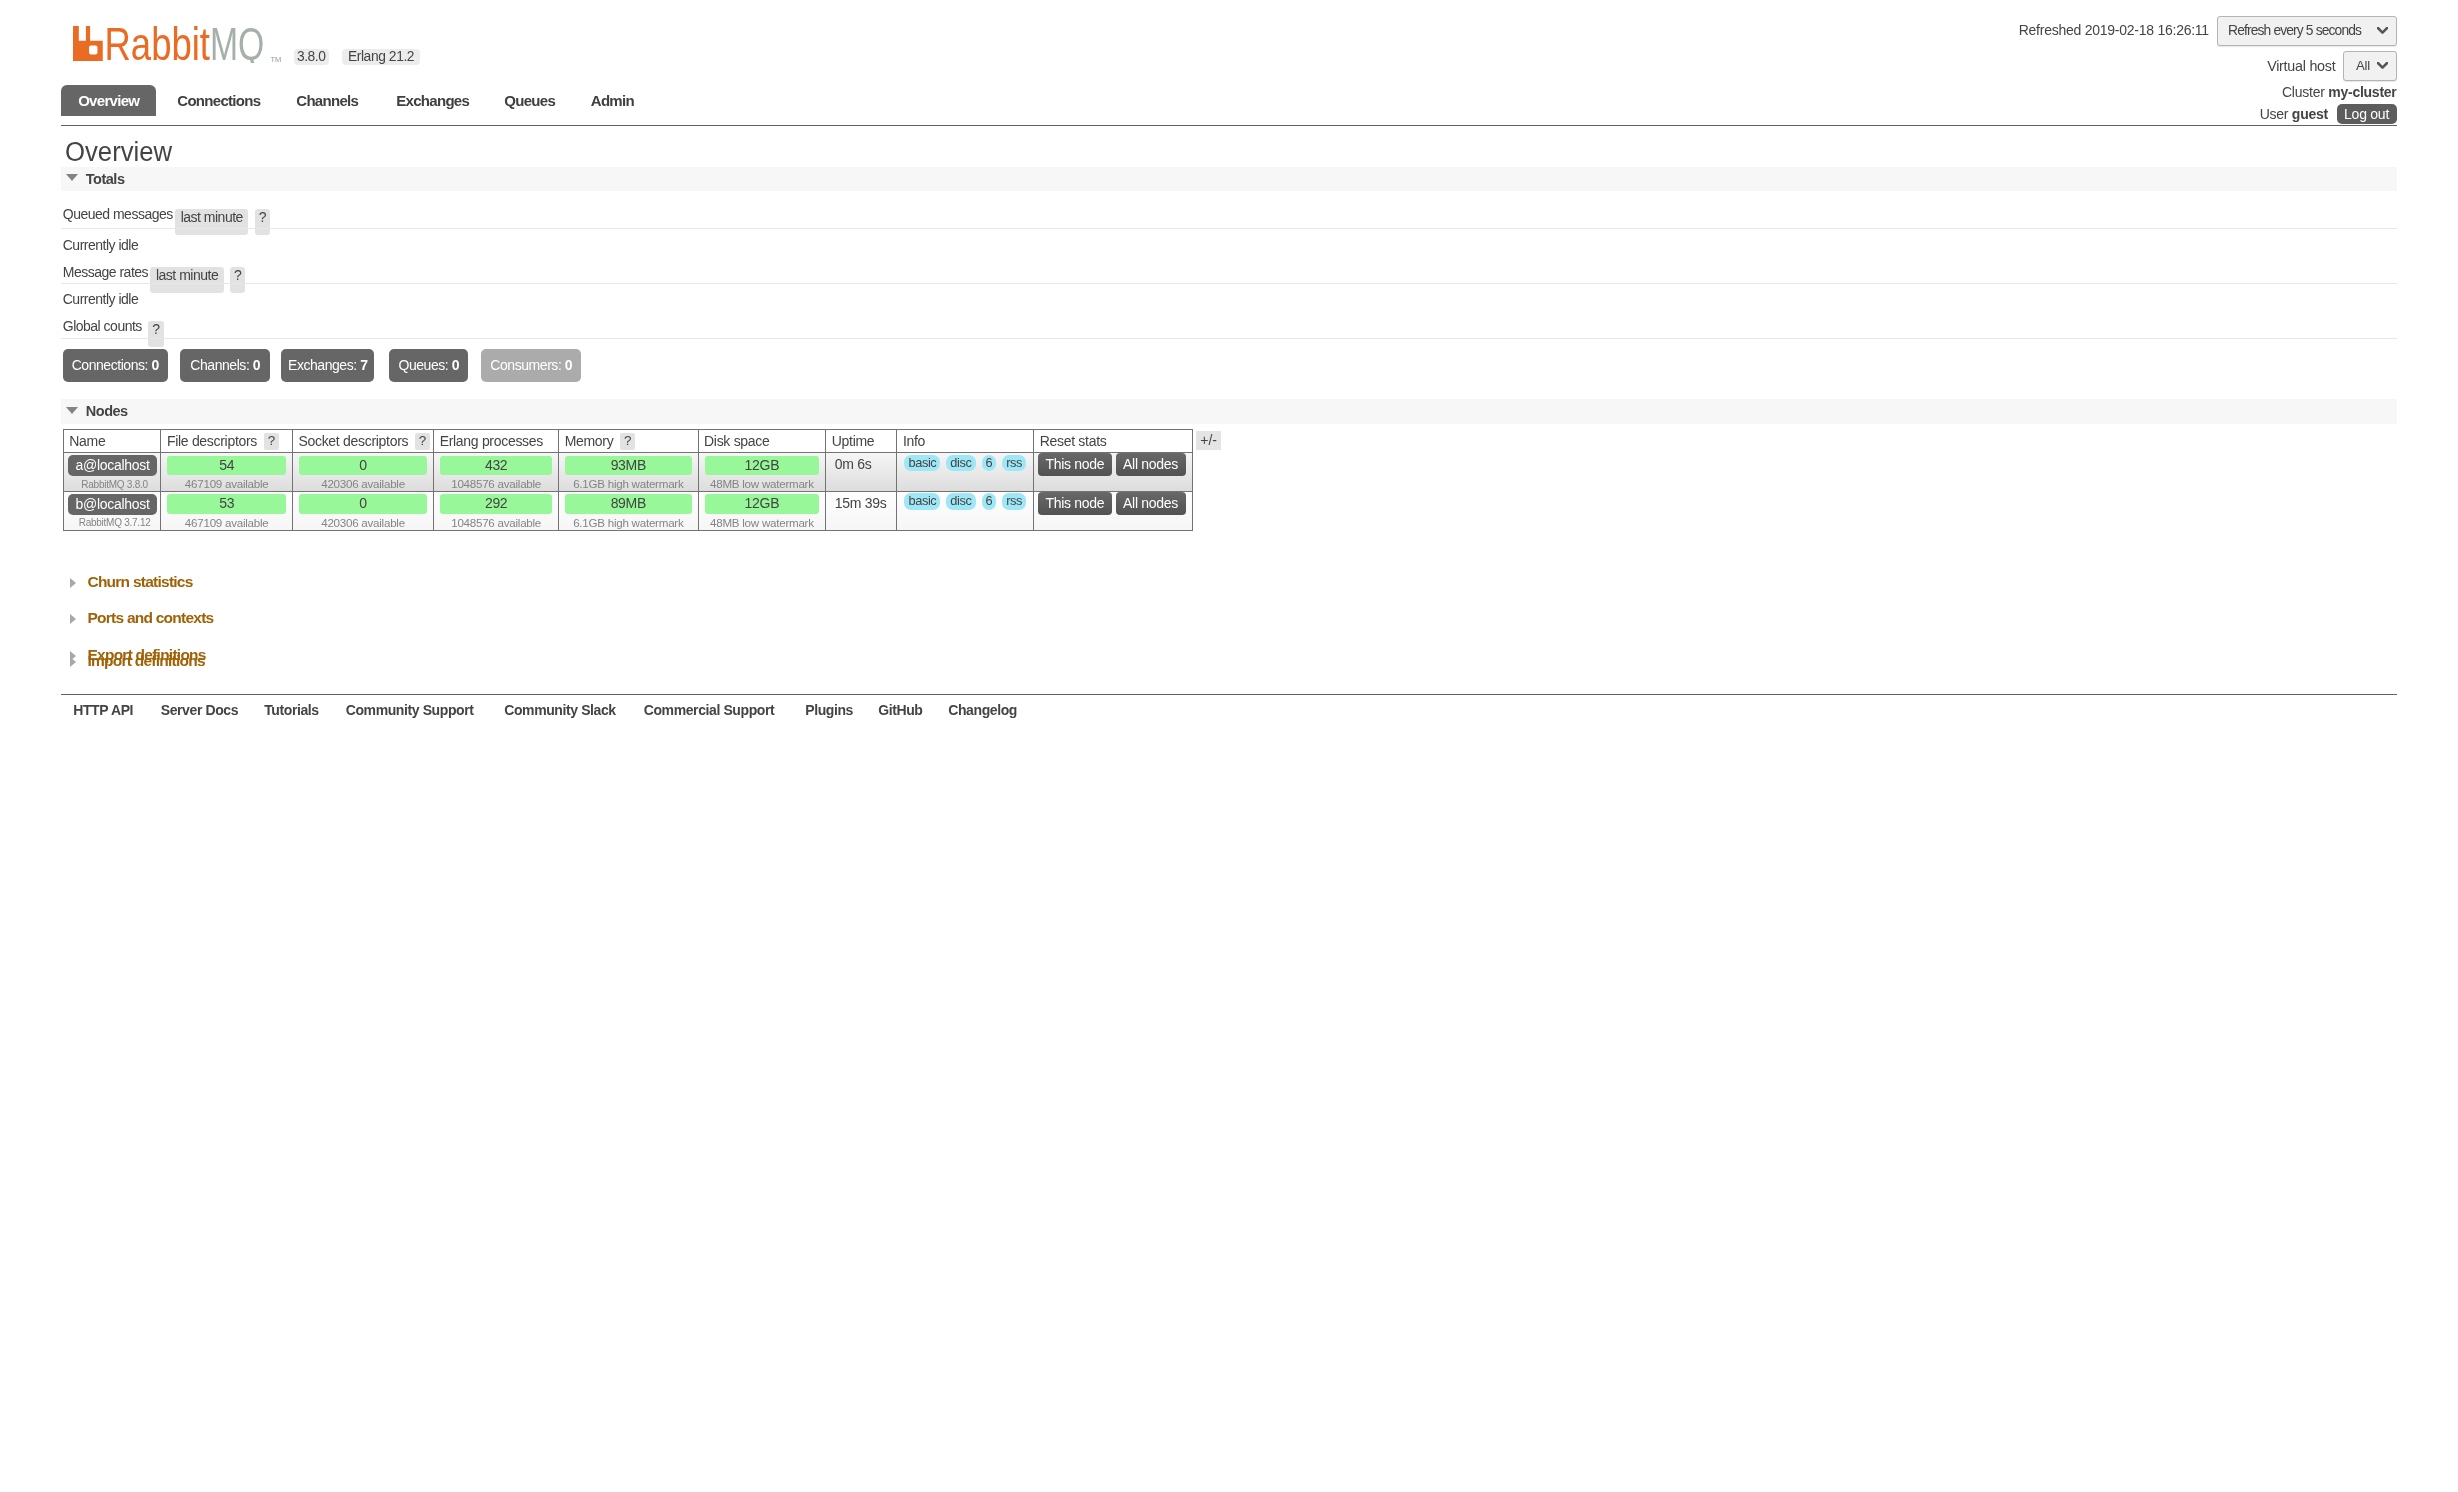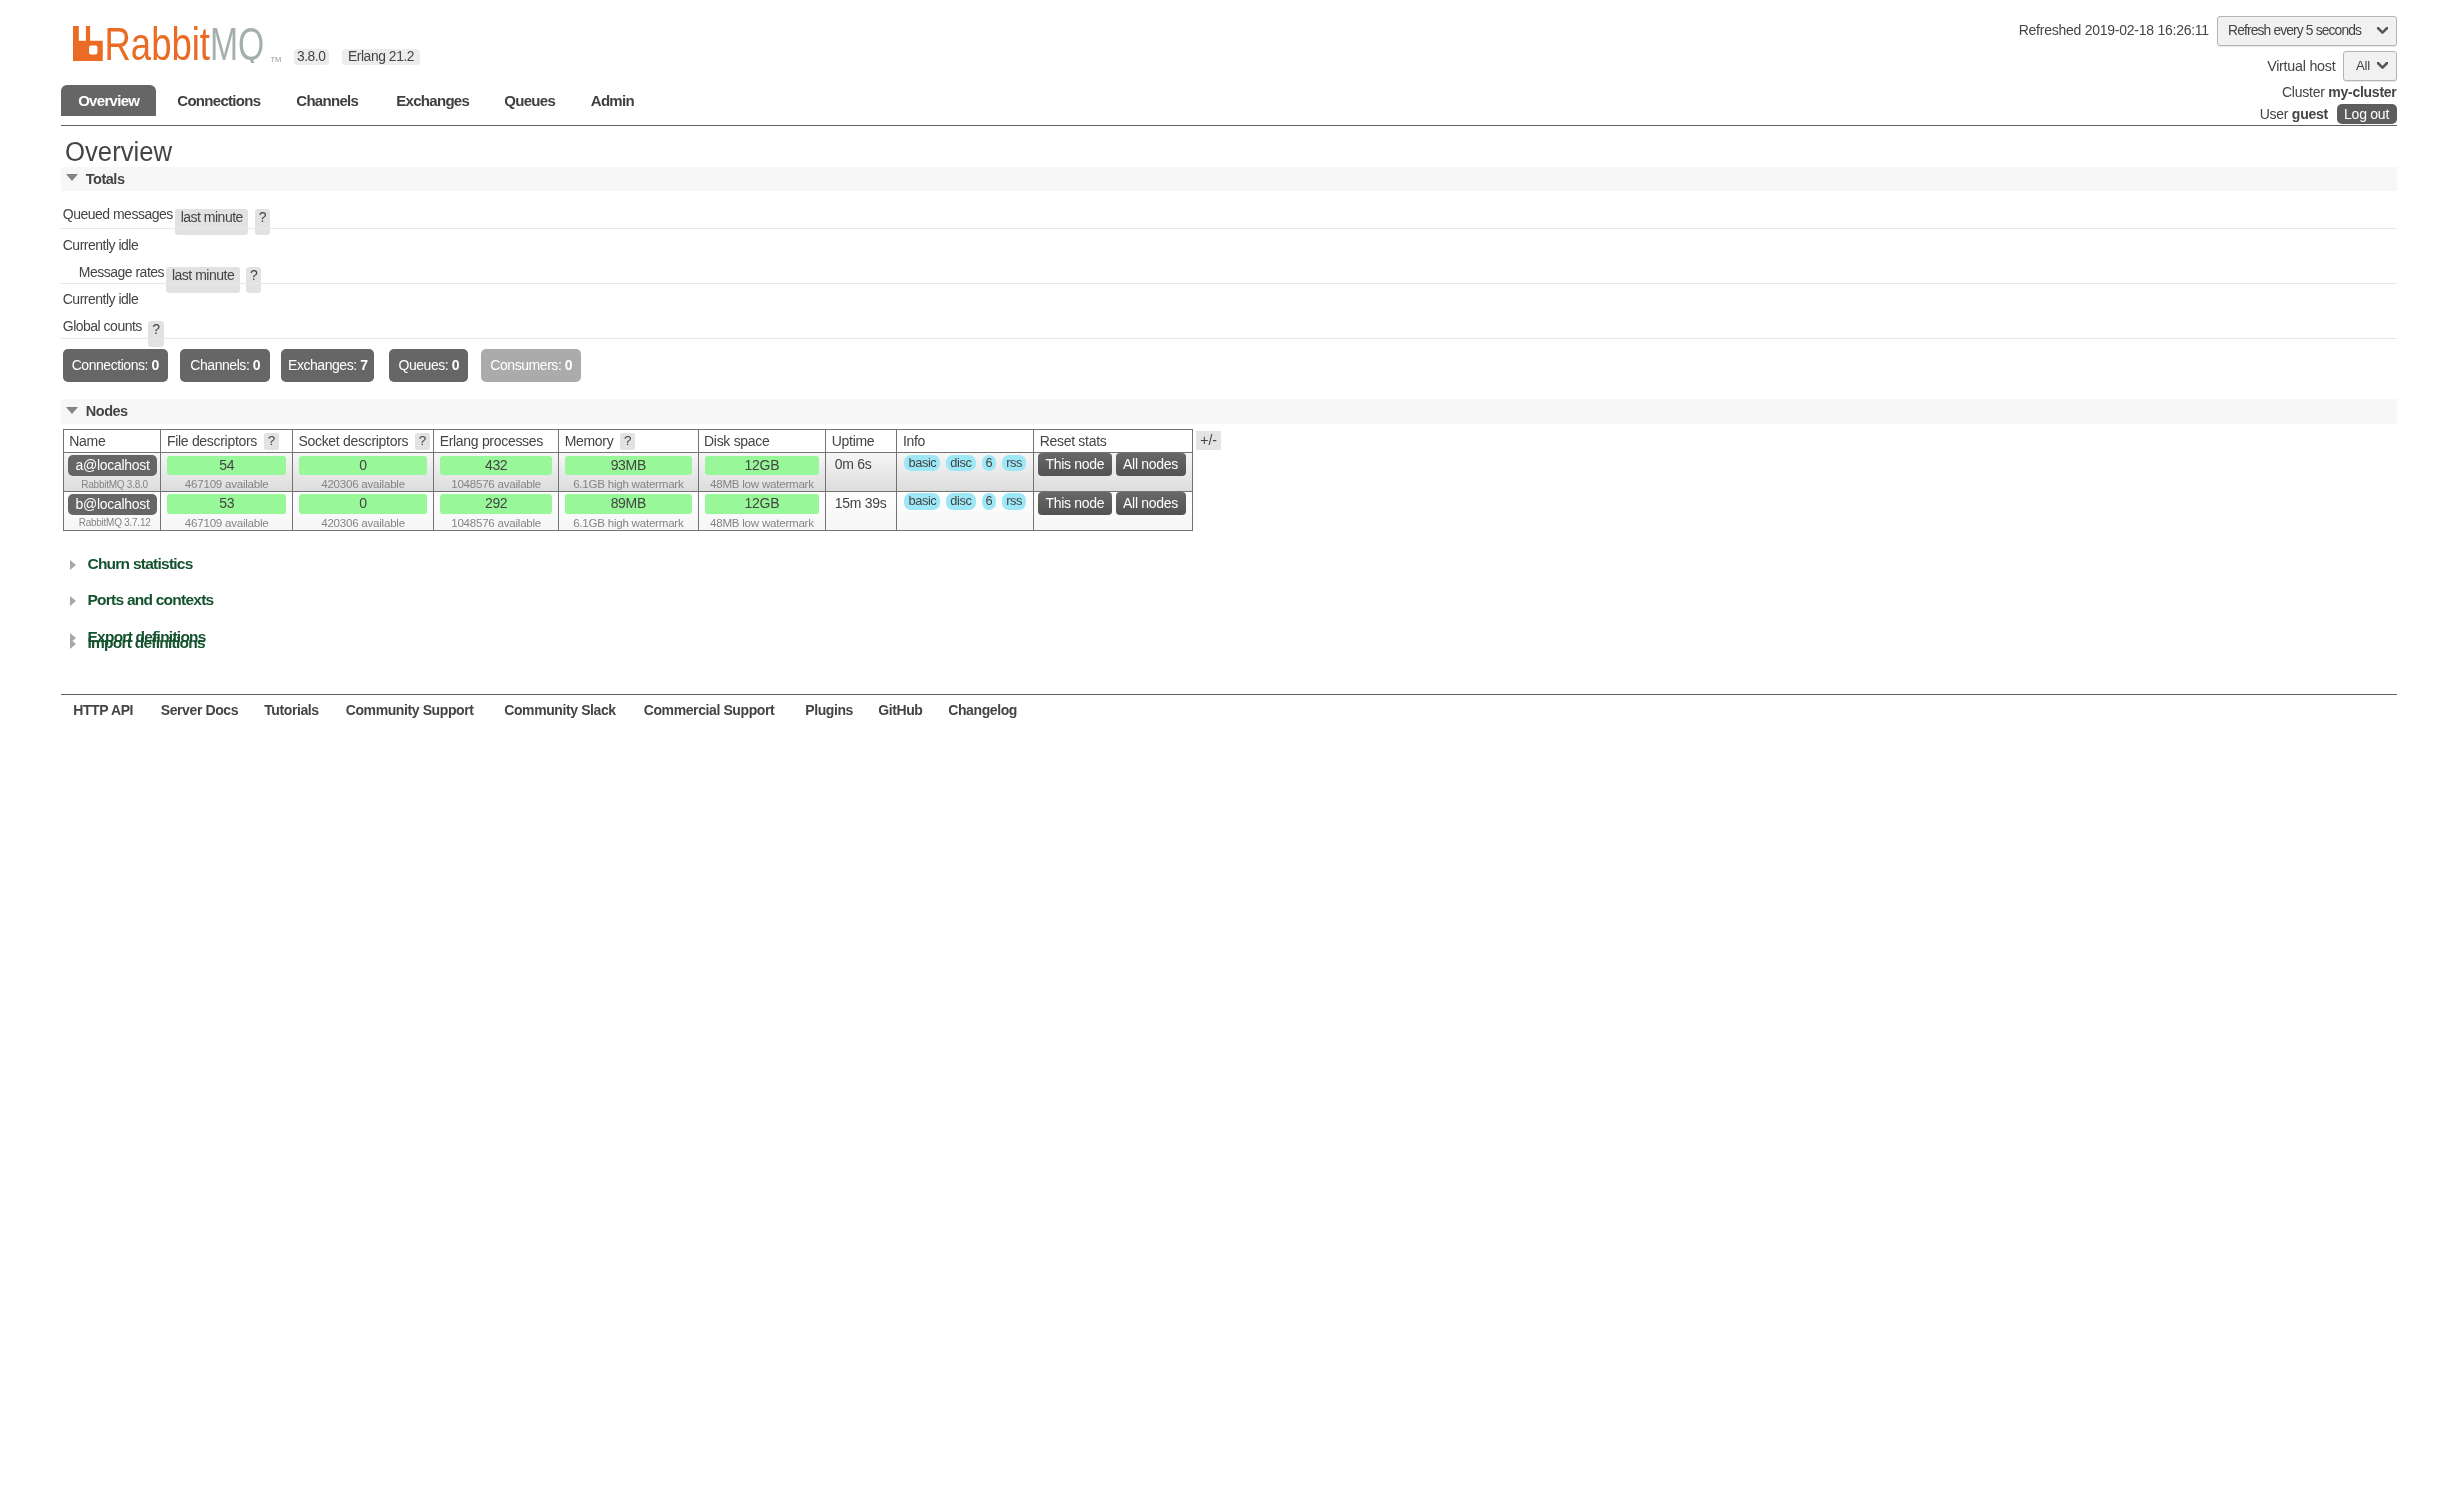--- a/index.html
+++ b/index.html
@@ -46,21 +46,21 @@
 .sub { font-size:11.6px; letter-spacing:-0.25px; color:#848484; line-height:13px; margin-top:1.8px; text-align:center; }
 .namecell { text-align:left !important; }
 .nodebadge { display:inline-block; background:#666; color:#fff; border-radius:5px; height:20.8px; line-height:20.8px; width:88.5px; text-align:center; margin:2.3px 0 0 4.5px; }
 .namesub { font-size:10px; letter-spacing:-0.25px; color:#848484; line-height:13px; margin:1.5px 0 0 5px; text-align:center; }
 .upt { margin-top:3px; text-align:left; padding-left:8.5px; }
 .ibadge { display:inline-block; background:#9de7f7; border-radius:7px; height:16.5px; line-height:16.5px; font-size:12.8px; letter-spacing:-0.4px; padding:0 4px; margin:1.6px 3px 0 3px; }
 .nbtn { display:inline-block; background:linear-gradient(#686868,#525252); color:#fff; border-radius:4px; height:23.3px; line-height:23.3px; text-align:center; margin:0 0 0 4px; vertical-align:top; }
 .resetcell { text-align:left !important; }
 
 
-.collhead { position:absolute; left:9px; font-weight:bold; font-size:15.5px; letter-spacing:-0.75px; color:#14532d; line-height:18px; }
+.collhead { position:absolute; left:9px; font-weight:bold; font-size:15.5px; letter-spacing:-0.75px; color:#a16207; line-height:18px;margin-top:18px; }
 .collhead .tri { display:inline-block; width:0; height:0; border-top:5.9px solid transparent; border-bottom:5.9px solid transparent; border-left:6px solid #a8a8a8; margin-right:11px; vertical-align:-1px; }
 
 
 .fitem { position:absolute; top:0; white-space:nowrap; font-weight:bold; font-size:14px; letter-spacing:-0.4px; color:#444; }
 </style>
 </head>
 <body>
 <div id="container">
 
   <svg class="abs" style="left:12px; top:26px;" width="220" height="37" viewBox="0 0 220 37">
@@ -113,21 +113,21 @@
   <div class="abs" style="left:3.1px; top:137px; font-size:27px; line-height:31px; color:#444; transform:scaleX(0.952); transform-origin:0 50%;">Overview</div>
 
   <div class="secbar" style="top:166.9px;">
       <span class="tri"></span>
       <span class="t">Totals</span>
     </div>
 
   <div class="rowline" style="top:205.3px;">Queued messages <span class="minibadge">last minute</span> <span class="minibadge" style="padding:0 4px; margin-left:3px;">?</span></div>
   <div class="hrule" style="top:228.3px;"></div>
   <div class="rowline" style="top:235.8px;">Currently idle</div>
-  <div class="rowline" style="top:263.1px;margin-left:16px;">Message rates <span class="minibadge">last minute</span> <span class="minibadge" style="padding:0 4px; margin-left:3px;">?</span></div>
+  <div class="rowline" style="top:263.1px;">Message rates <span class="minibadge">last minute</span> <span class="minibadge" style="padding:0 4px; margin-left:3px;">?</span></div>
   <div class="hrule" style="top:283.3px;"></div>
   <div class="rowline" style="top:290.1px;">Currently idle</div>
   <div class="rowline" style="top:317px;">Global counts <span class="minibadge" style="padding:0 4px; margin-left:3px;">?</span></div>
   <div class="hrule" style="top:337.8px;"></div>
 
   <div class="abs" style="top:348.5px; left:0; height:33px;">
     <span class="bigbadge" style="left:1.3px; width:105px;">Connections: <b>0</b></span>
     <span class="bigbadge" style="left:118.8px; width:90px;">Channels: <b>0</b></span>
     <span class="bigbadge" style="left:219.8px; width:93px;">Exchanges: <b>7</b></span>
     <span class="bigbadge" style="left:327.8px; width:79px;">Queues: <b>0</b></span>

